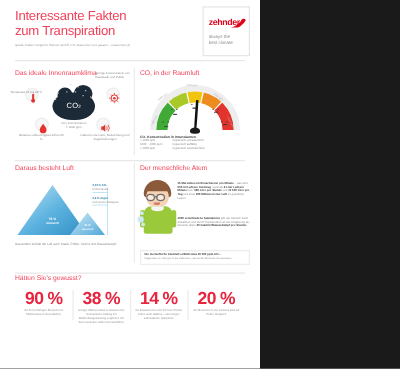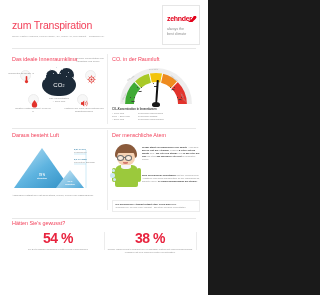--- a/index.html
+++ b/index.html
@@ -93,21 +93,21 @@
   .stat .sdiv{position:absolute;right:0;top:2px;bottom:4px;width:0.5px;background:#ececec;}
 </style>
 </head>
 <body>
 
 <div id="page">
  <div id="sheet">
 
   <div class="header">
     <div class="h-title">
-      <br>
+      <span>Interessante Fakten</span><br>
       <span>zum Transpiration</span>
     </div>
     <div class="h-sub">Quelle: Fakten Vergleich, Plenum GmbH, CH, Mauer AG, kurz gesamt – zusammen (1)</div>
 
     <div class="logo">
       <div class="logo-word">zehnder</div>
       <div class="logo-swoosh">
         <svg width="17" height="10" viewBox="0 0 17 10">
           <path d="M1 9 C5 9 11 7 15 1" stroke="#e2001a" stroke-width="2.6" fill="none" stroke-linecap="round"></path>
           <path d="M13 0.5 L16.5 1.2 L14.6 4" fill="#e2001a"></path>
@@ -349,26 +349,35 @@
       </div>
     </div>
   </div>
 
   <div class="hr-line" style="top:216px;"></div>
 
   <div class="s3">
     <div class="panel-title">Hätten Sie's gewusst?</div>
     <div class="stats">
       <div class="stat">
-        <div class="num">54 %</div>
+        <div class="num">90 %</div>
         <div class="cap">der Zeit verbringen Menschen in Mitteleuropa in Innenräumen</div>
         <div class="sdiv"></div>
       </div>
       <div class="stat">
         <div class="num">38 %</div>
         <div class="cap">weniger Wärmeverlust verursacht eine mechanische Lüftung mit Wärmerückgewinnung verglichen mit dem manuellen Lüften (Fensterlüften)</div>
         <div class="sdiv"></div>
       </div>
+      <div class="stat">
+        <div class="num">14 %</div>
+        <div class="cap">der Erwachsenen und 10 % der Kinder leiden unter Asthma – oder zeigen asthmatische Symptome</div>
+        <div class="sdiv"></div>
+      </div>
+      <div class="stat">
+        <div class="num">20 %</div>
+        <div class="cap">der Menschen in der Schweiz sind auf Pollen allergisch</div>
+      </div>
     </div>
   </div>
 
  </div>
 </div>
 
 </body></html>

